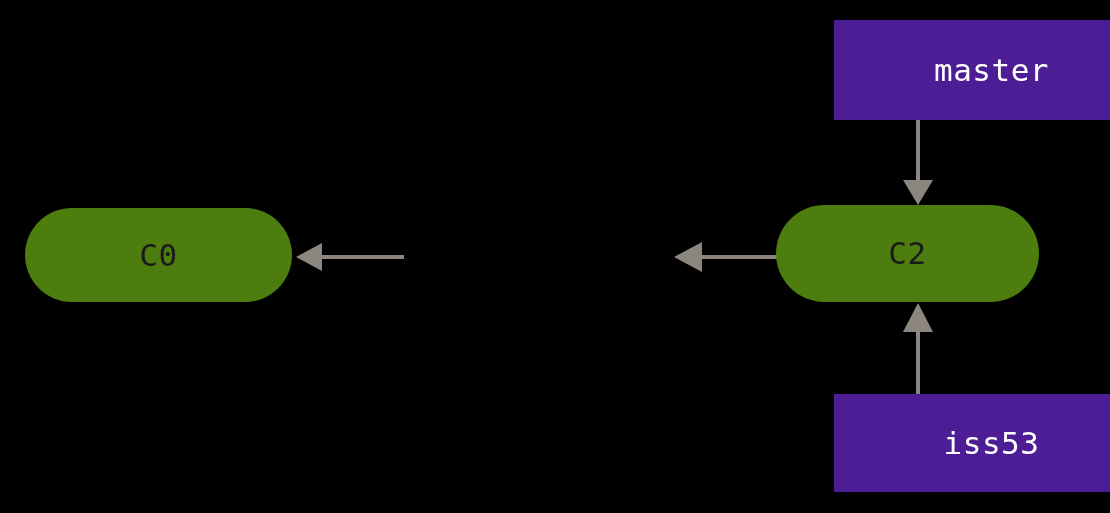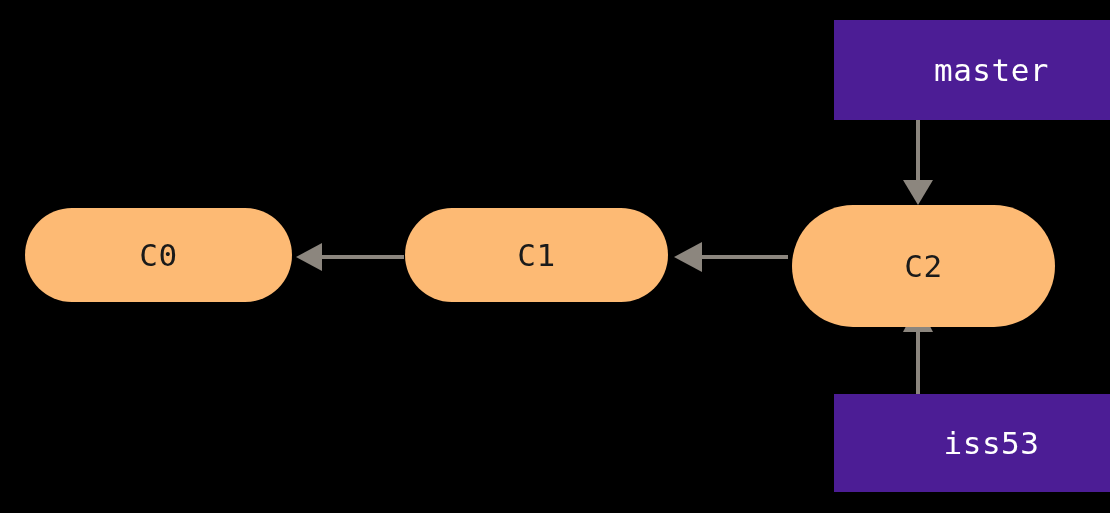--- a/index.html
+++ b/index.html
@@ -10,21 +10,21 @@
   #canvas {
     position: relative;
     width: 1110px;
     height: 513px;
     background: #000000;
     overflow: hidden;
     font-family: "DejaVu Sans Mono", "Liberation Mono", monospace;
   }
   .commit-node {
     position: absolute;
-    background: #fdba74;
+    background: #4d7c0f;
     border-radius: 999px;
     display: flex;
     align-items: center;
     justify-content: center;
     box-sizing: border-box;
   }
   .commit-label {
     font-family: "DejaVu Sans Mono", "Liberation Mono", monospace;
     font-size: 31px;
     color: #1A1A1A;
@@ -83,25 +83,22 @@
     <g>
       <line x1="918" y1="394" x2="918" y2="332" stroke="#8C867E" stroke-width="4"></line>
       <polygon points="918,303 903,332 933,332" fill="#8C867E"></polygon>
     </g>
   </svg>
 
   <div class="commit-node" style="left:25px; top:208px; width:267px; height:94px;">
     <span class="commit-label">C0</span>
   </div>
 
-  <div class="commit-node" style="left:405px; top:208px; width:263px; height:94px;">
-    <span class="commit-label">C1</span>
-  </div>
 
-  <div class="commit-node" style="left:792px; top:205px; width:263px; height:122px;">
+  <div class="commit-node" style="left:776px; top:205px; width:263px; height:97px;">
     <span class="commit-label">C2</span>
   </div>
 
   <div class="branch-box" style="left:790px; top:20px; width:315px; height:100px;">
     <span class="branch-label">master</span>
   </div>
 
   <div class="branch-box" style="left:790px; top:394px; width:315px; height:98px;text-align:right;">
     <span class="branch-label">iss53</span>
   </div>

